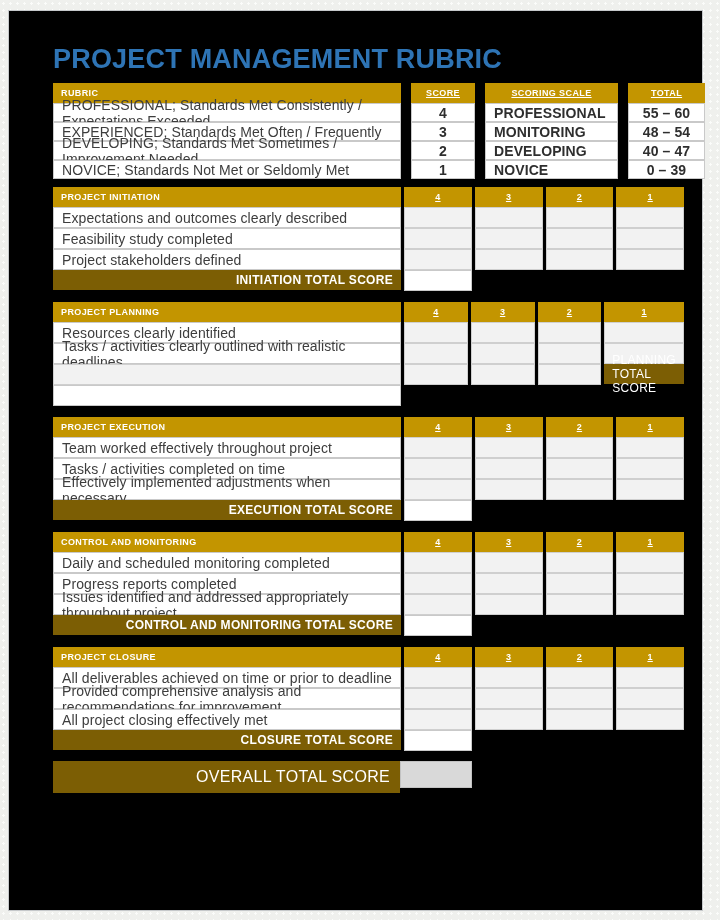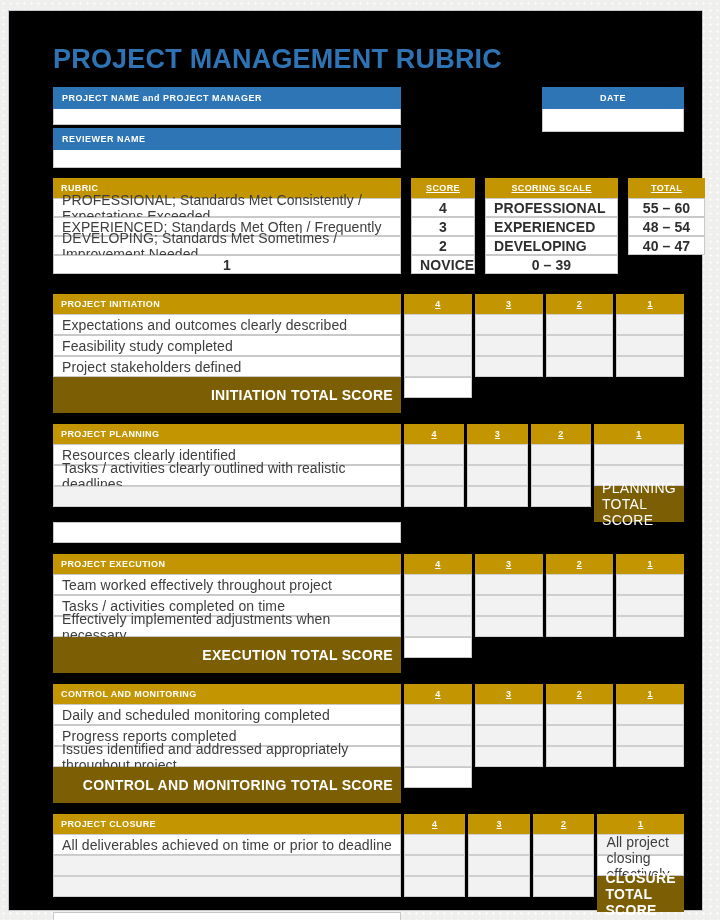--- a/index.html
+++ b/index.html
@@ -64,26 +64,26 @@
   .rubric-grid .h { height:20px; }
   .rubric-grid .r { height:19px; }
 
   
   .sec-grid {
     display:grid;
     grid-template-columns:348px 1fr 1fr 1fr 1fr;
     column-gap:3px;
   }
   .section { margin-top:11px; }
-  .section.first { margin-top:20px; }
+  .section.first { margin-top:8px; }
   .sec-grid .h { height:20px; }
   .sec-grid .r { height:21px; }
   .total-bar {
-    background:#7C5E04; color:#fff; font-size:14px; font-weight:bold;
-    letter-spacing:0.3px; height:36px; display:flex; align-items:center;
+    background:#7C5E04; color:#fff; font-size:12px; font-weight:bold;
+    letter-spacing:0.3px; height:20px; display:flex; align-items:center;
     justify-content:flex-end; padding:0 8px;
   }
   .total-bar.regular { font-weight:normal; }
   .total-entry { background:#fff; border:1px solid #c9c9c9; height:21px; }
 
   
   .overall-grid { margin-top:10px; display:grid; grid-template-columns:347px 72px; }
   .overall-bar {
     background:#7C5E04; color:#fff; font-size:16px; font-weight:normal;
     letter-spacing:0.3px; height:27px; display:flex; align-items:center;
@@ -92,55 +92,43 @@
   .overall-cell { background:#d9d9d9; border:1px solid #c2c2c2; height:27px; }
 </style>
 </head>
 <body>
 
 <div class="page">
 <div class="content">
 
   <div class="doc-title">PROJECT MANAGEMENT RUBRIC</div>
 
-  <div class="hdr-row">
-    <div class="hdr-left">
-      <div class="blue-bar">PROJECT NAME and PROJECT MANAGER</div>
-      <div class="input-box h16"></div>
-      <div class="gap3"></div>
-      <div class="blue-bar">REVIEWER NAME</div>
-      <div class="input-box h18"></div>
-    </div>
-    <div class="hdr-right">
-      <div class="blue-bar center">DATE</div>
-      <div class="input-box h23"></div>
-    </div>
-  </div>
 
   <div class="rubric-grid">
     <div class="cell gold h">RUBRIC</div>
     <div class="cell gold h center">SCORE</div>
     <div class="cell gold h center">SCORING SCALE</div>
     <div class="cell gold h center">TOTAL</div>
 
     <div class="cell white-cell r">PROFESSIONAL; Standards Met Consistently / Expectations Exceeded</div>
     <div class="cell white-cell r bold centered">4</div>
     <div class="cell white-cell r bold">PROFESSIONAL</div>
     <div class="cell white-cell r bold centered">55 – 60</div>
 
     <div class="cell white-cell r">EXPERIENCED; Standards Met Often / Frequently</div>
     <div class="cell white-cell r bold centered">3</div>
-    <div class="cell white-cell r bold">EXPERIENCED</div>
+    <div class="cell white-cell r bold">MONITORING</div>
     <div class="cell white-cell r bold centered">48 – 54</div>
 
     <div class="cell white-cell r">DEVELOPING; Standards Met Sometimes / Improvement Needed</div>
     <div class="cell white-cell r bold centered">2</div>
     <div class="cell white-cell r bold">DEVELOPING</div>
     <div class="cell white-cell r bold centered">40 – 47</div>
 
+    <div class="cell white-cell r">NOVICE; Standards Not Met or Seldomly Met</div>
     <div class="cell white-cell r bold centered">1</div>
     <div class="cell white-cell r bold">NOVICE</div>
     <div class="cell white-cell r bold centered">0 – 39</div>
   </div>
 
   <div class="section first">
     <div class="sec-grid">
       <div class="cell gold h">PROJECT INITIATION</div>
       <div class="cell gold h center">4</div>
       <div class="cell gold h center">3</div>
@@ -269,20 +257,21 @@
       <div class="cell gold h center">3</div>
       <div class="cell gold h center">2</div>
       <div class="cell gold h center">1</div>
 
       <div class="cell white-cell r">All deliverables achieved on time or prior to deadline</div>
       <div class="graycell r"></div>
       <div class="graycell r"></div>
       <div class="graycell r"></div>
       <div class="graycell r"></div>
 
+      <div class="cell white-cell r">Provided comprehensive analysis and recommendations for improvement</div>
       <div class="graycell r"></div>
       <div class="graycell r"></div>
       <div class="graycell r"></div>
       <div class="graycell r"></div>
 
       <div class="cell white-cell r">All project closing effectively met</div>
       <div class="graycell r"></div>
       <div class="graycell r"></div>
       <div class="graycell r"></div>
       <div class="graycell r"></div>

